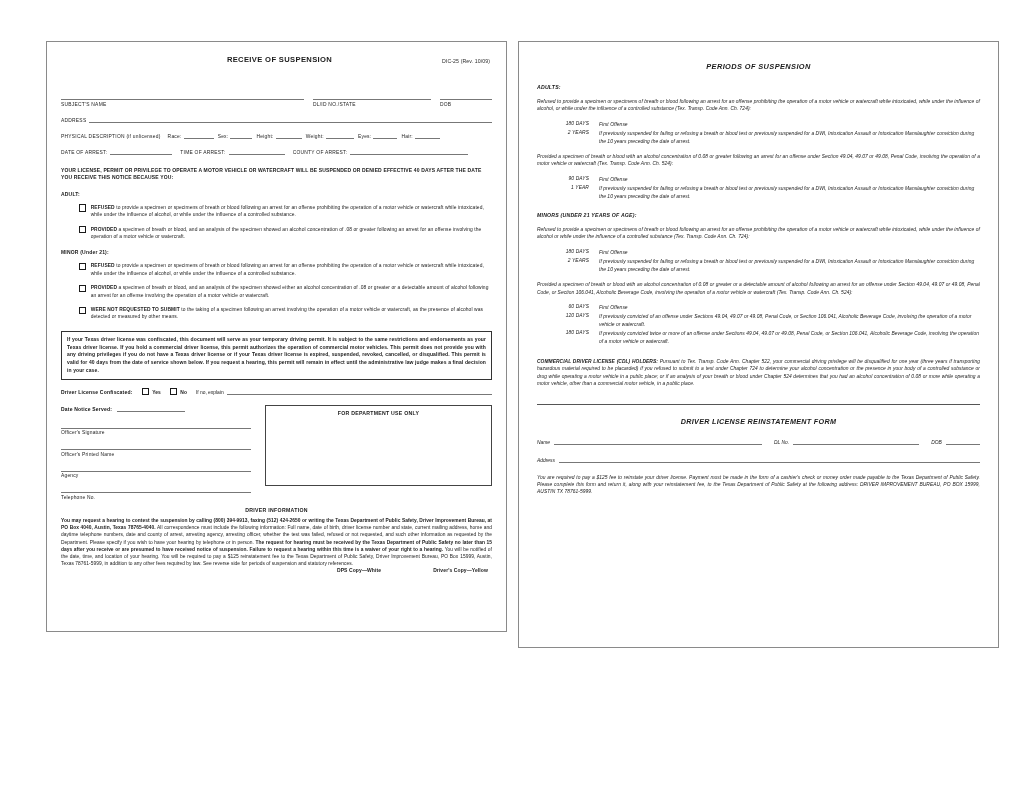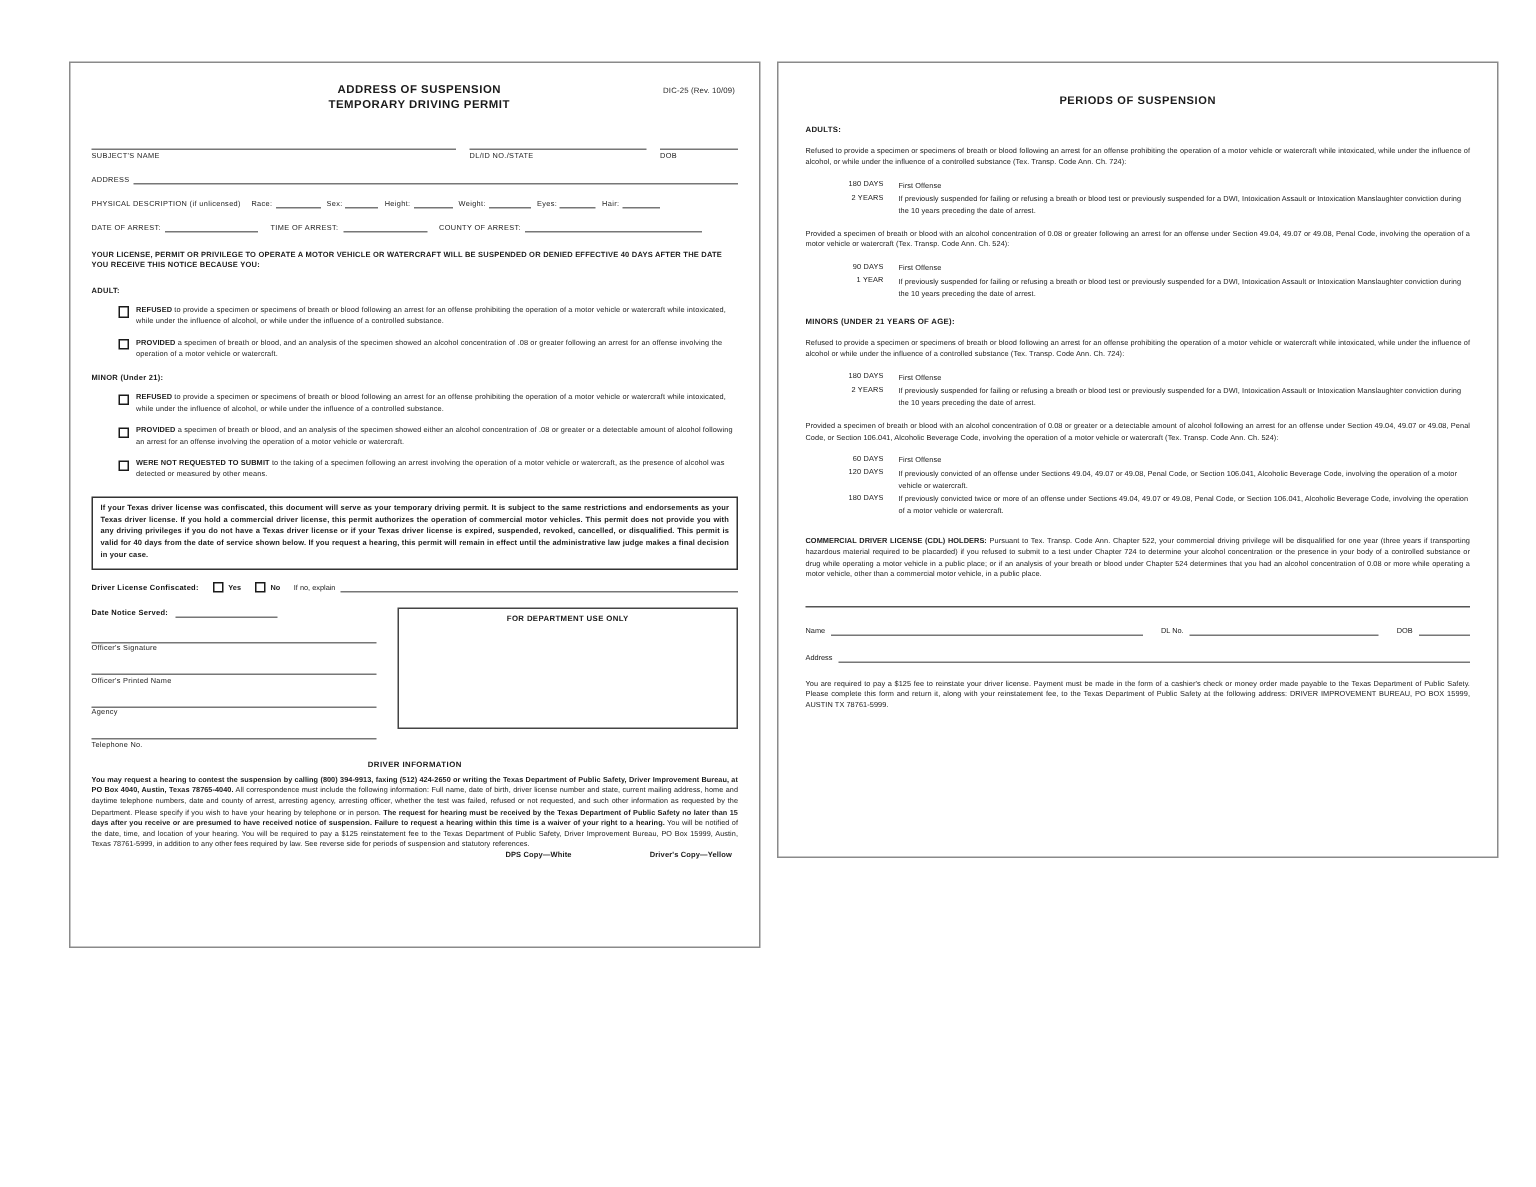--- a/index.html
+++ b/index.html
@@ -24,21 +24,21 @@
   #front-wrap { left: 46px; top: 41px; width: 461px; }
   #back-wrap  { left: 518px; top: 41px; width: 481px; }
 
   .page {
     background: #ffffff;
     border: 1px solid #8a8a8a;
     box-sizing: border-box;
     position: relative;
   }
   #front-page { height: 591px; padding: 13px 14px 0 14px; }
-  #back-page  { height: 531px; padding: 20px 18px 0 18px; }
+  #back-page  { height: 607px; padding: 20px 18px 0 18px; font-style: italic; }
 
   .caption {
     text-align: center;
     font-size: 21px;
     color: #111;
     margin-top: 17px;
     letter-spacing: .2px;
   }
 
   
@@ -172,22 +172,21 @@
   .rein-row2 .u { flex: 1 1 auto; border-bottom: 1px solid #777; height: 6px; margin-left: 4px; }
 </style>
 </head>
 <body>
 
 <div class="sheet-wrap" id="front-wrap">
   <div class="page" id="front-page">
 
     <div class="fr-head">
       <div class="fr-title">
-        <div>ADDRESS OF SUSPENSION</div>
-        <div>TEMPORARY DRIVING PERMIT</div>
+        <div>RECEIVE OF SUSPENSION</div>
       </div>
       <div class="fr-rev">DIC-25 (Rev. 10/09)</div>
     </div>
 
     <div class="row3">
       <div class="f-name">
         <div class="fld-line"></div>
         <div class="lbl fld-cap">SUBJECT'S NAME</div>
       </div>
       <div class="f-dlid">
@@ -380,20 +379,21 @@
       <div class="pen-row">
         <div class="pen-term">180 DAYS</div>
         <div class="pen-desc">If previously convicted twice or more of an offense under Sections 49.04, 49.07 or 49.08, Penal Code, or Section 106.041, Alcoholic Beverage Code, involving the operation of a motor vehicle or watercraft.</div>
       </div>
     </div>
 
     <div class="bk-p" style="margin-top:13px"><b>COMMERCIAL DRIVER LICENSE (CDL) HOLDERS:</b><span> Pursuant to Tex. Transp. Code Ann. Chapter 522, your commercial driving privilege will be disqualified for one year (three years if transporting hazardous material required to be placarded) if you refused to submit to a test under Chapter 724 to determine your alcohol concentration or the presence in your body of a controlled substance or drug while operating a motor vehicle in a public place; or if an analysis of your breath or blood under Chapter 524 determines that you had an alcohol concentration of 0.08 or more while operating a motor vehicle, other than a commercial motor vehicle, in a public place.</span></div>
 
     <div class="bk-hr"></div>
 
+    <div class="rein-title">DRIVER LICENSE REINSTATEMENT FORM</div>
 
     <div class="rein-row">
       <span>Name</span>
       <span class="u rn"></span>
       <span>DL No.</span>
       <span class="u rd"></span>
       <span>DOB</span>
       <span class="u rb"></span>
     </div>
 

